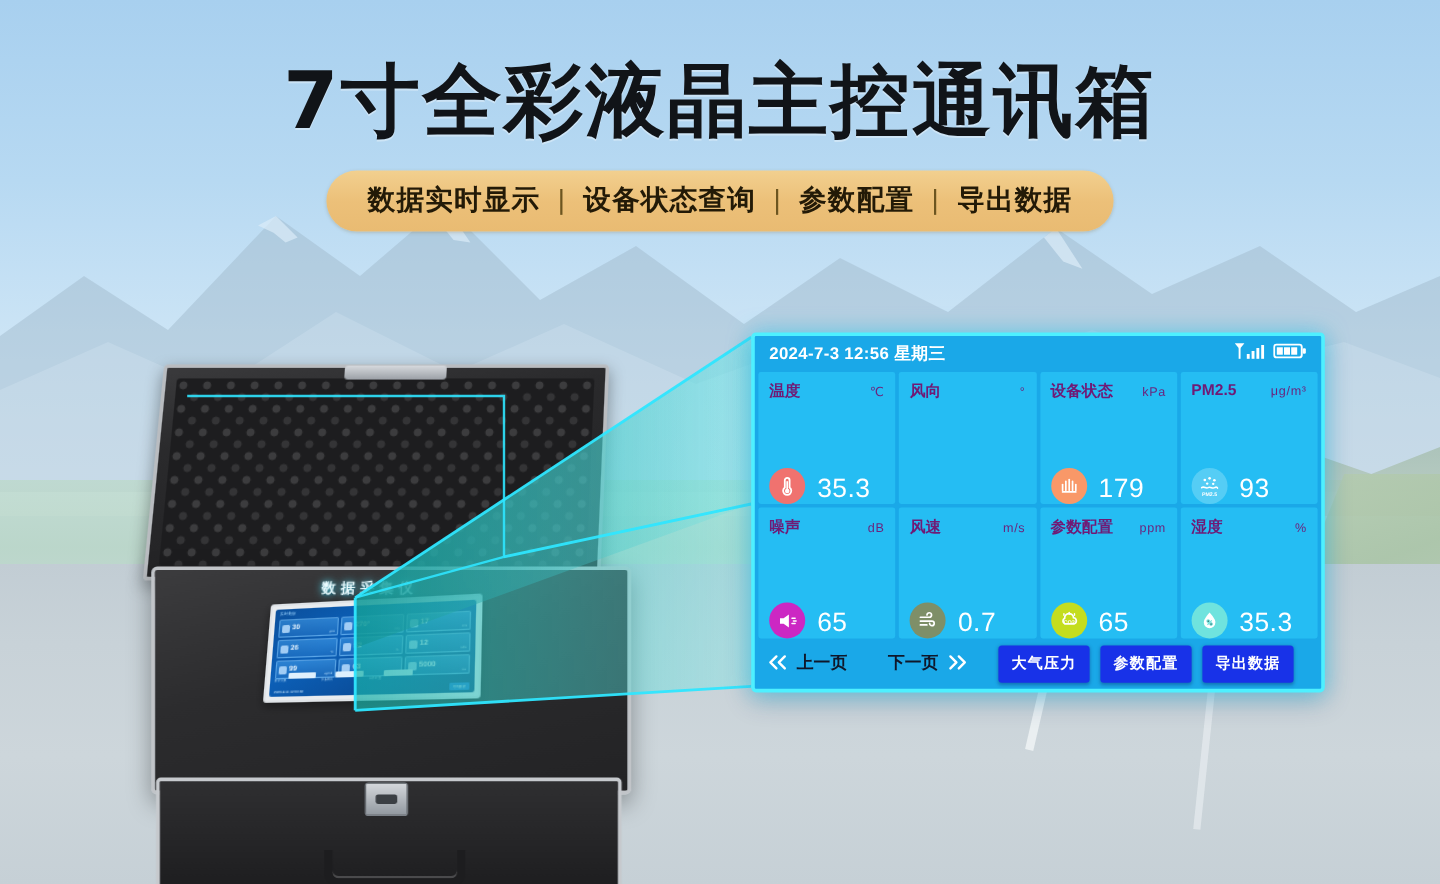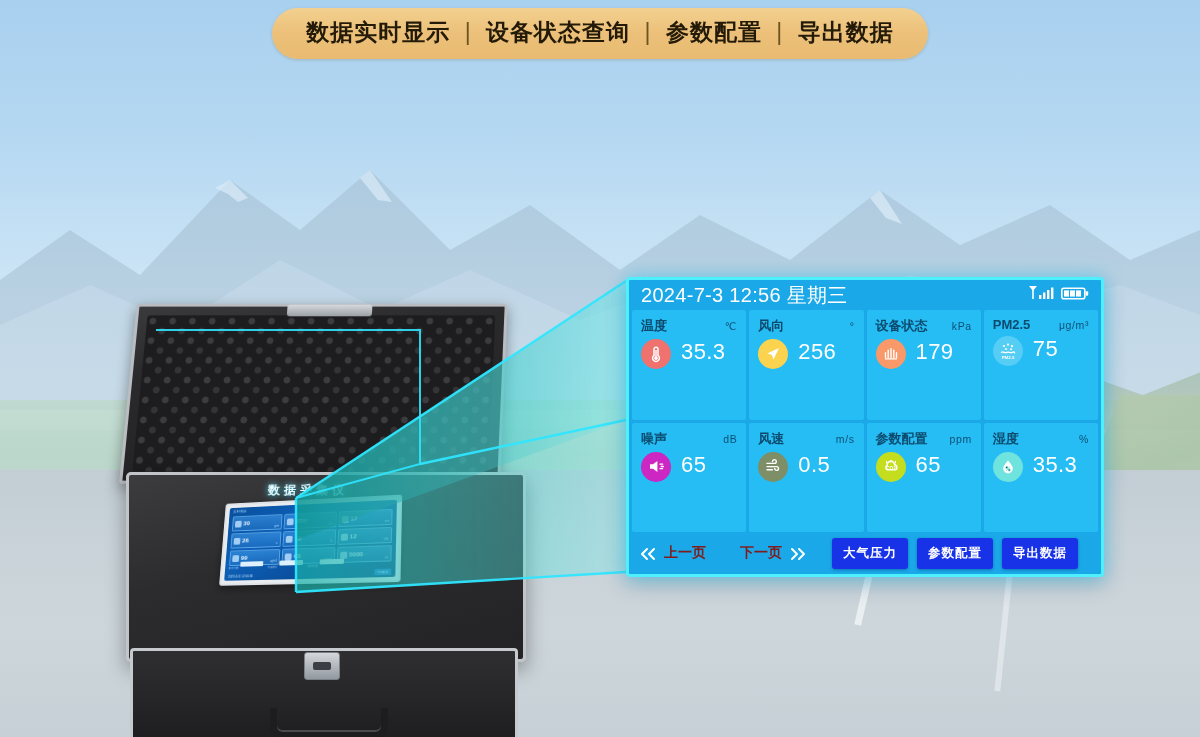--- a/index.html
+++ b/index.html
@@ -49,21 +49,21 @@
 
   
   .header{position:absolute;left:0;top:0;width:1200px;text-align:center;z-index:30;}
   .title{
     margin:0;padding-top:48px;
     font-family:"DejaVu Sans","Liberation Sans",sans-serif;
     font-weight:bold;font-size:66px;letter-spacing:2px;color:#111418;
     line-height:1.12;
     text-shadow:0 1px 0 rgba(255,255,255,.35);
   }
-  .subtitle-wrap{margin-top:8px;display:flex;justify-content:center;}
+  .subtitle-wrap{margin-top:20px;display:flex;justify-content:center;}
   .subtitle{
     display:inline-block;
     background:linear-gradient(180deg,#f2d08f 0%,#ecc079 50%,#e9bb72 100%);
     border-radius:26px;padding:9px 34px 11px;
     font-size:23px;color:#231a07;font-weight:bold;letter-spacing:1px;
     box-shadow:0 1px 3px rgba(120,90,30,.25);
   }
   .subtitle .sep{color:#6c5520;font-weight:normal;margin:0 7px;}
 
   
@@ -165,39 +165,39 @@
   .panel{
     position:absolute;left:626px;top:277px;width:472px;height:294px;z-index:20;
     background:#1aa8e8;border:3px solid #4ef0ff;border-radius:4px;
     box-shadow:0 0 18px rgba(60,220,255,.55),0 6px 22px rgba(0,60,110,.3);
     display:flex;flex-direction:column;
   }
   .p-status{
     height:30px;flex:none;display:flex;align-items:center;justify-content:space-between;
     padding:0 12px;color:#fff;
   }
-  .p-date{font-size:20px;font-weight:normal;letter-spacing:.3px;}
+  .p-date{font-size:14px;font-weight:bold;letter-spacing:.3px;}
   .p-icons{display:flex;align-items:center;gap:7px;}
   .p-grid{
     flex:1;display:grid;grid-template-columns:repeat(4,1fr);grid-template-rows:1fr 1fr;
     gap:3px;padding:0 3px;
   }
   .tile{
     background:#25bdf3;border-radius:2px;padding:7px 9px 0;display:flex;flex-direction:column;
   }
-  .t-head{display:flex;justify-content:space-between;align-items:baseline;color:#0c4a6e;}
+  .t-head{display:flex;justify-content:space-between;align-items:baseline;color:#701a75;}
   .t-name{font-size:13px;font-weight:bold;}
   .t-unit{font-size:10.5px;letter-spacing:.6px;opacity:.95;}
-  .t-body{flex:1;display:flex;align-items:flex-start;gap:10px;padding-top:4px;}
+  .t-body{flex:1;display:flex;align-items:flex-end;gap:10px;padding-top:4px;}
   .t-ico{width:30px;height:30px;border-radius:50%;flex:none;display:flex;align-items:center;justify-content:center;}
   .t-val{font-size:22px;color:#fff;font-weight:500;letter-spacing:.4px;}
   .p-foot{
     height:42px;flex:none;display:flex;align-items:center;padding:0 10px;gap:0;
   }
-  .pg{display:flex;align-items:flex-end;color:#7f1d1d;font-size:14px;font-weight:bold;cursor:pointer;}
+  .pg{display:flex;align-items:flex-start;color:#0f172a;font-size:14px;font-weight:bold;cursor:pointer;}
   .pg.prev{margin-right:34px;}
   .pg.next{margin-right:16px;}
   .pg svg{display:block;}
   .pbtn{
     background:#1832e8;color:#fff;font-size:12.5px;font-weight:bold;
     border:none;border-radius:3px;padding:7px 11px;margin-left:9px;
     letter-spacing:1px;cursor:pointer;font-family:inherit;
     box-shadow:0 1px 3px rgba(0,20,90,.35);
   }
 </style>
@@ -218,20 +218,21 @@
   <div class="hill-r"></div>
   <div class="grass-r"></div>
   <div class="bg-road"></div>
   <div class="road-edge">
     <div class="road-line" style="left:880px;top:-72px;width:7px;height:230px;transform:rotate(13deg);"></div>
     <div class="road-line" style="left:1010px;top:-78px;width:6px;height:300px;transform:rotate(6deg);opacity:.55;"></div>
     <div class="road-line" style="left:185px;top:88px;width:8px;height:180px;transform:rotate(-9deg);"></div>
   </div>
 
   <div class="header">
+    <h1 class="title">7寸全彩液晶主控通讯箱</h1>
     <div class="subtitle-wrap">
       <div class="subtitle">
         <span>数据实时显示</span>
         <span class="sep">|</span>
         <span>设备状态查询</span>
         <span class="sep">|</span>
         <span>参数配置</span>
         <span class="sep">|</span>
         <span>导出数据</span>
       </div>
@@ -385,28 +386,20 @@
           </span>
           <span class="t-val">35.3</span>
         </div>
       </div>
 
       <div class="tile">
         <div class="t-head">
             <span class="t-name">风向</span>
             <span class="t-unit">°</span>
           </div>
-        <div class="t-body">
-          <span class="t-ico" style="background:#fcd34f">
-            <svg width="18" height="18" viewBox="0 0 18 18">
-                <path d="M15 3 L3.2 8.6 L8 9.9 L9.5 14.6 Z" fill="#fff"></path>
-              </svg>
-          </span>
-          <span class="t-val">256</span>
-        </div>
       </div>
 
       <div class="tile">
         <div class="t-head">
             <span class="t-name">设备状态</span>
             <span class="t-unit">kPa</span>
           </div>
         <div class="t-body">
           <span class="t-ico" style="background:#f99868">
             <svg width="18" height="18" viewBox="0 0 18 18">
@@ -436,21 +429,21 @@
                   <circle cx="6" cy="5" r="1.1"></circle>
                   <circle cx="10" cy="3.6" r="1.1"></circle>
                   <circle cx="14" cy="5.2" r="1.1"></circle>
                   <circle cx="8" cy="8" r="1"></circle>
                   <circle cx="13" cy="8.2" r="1"></circle>
                 </g>
                 <path d="M3.4 11.4c2-1.6 3.4 1.2 5.4 0s3.4 1.2 5.4 0 2.4.4 2.4.4" stroke="#fff" stroke-width="1.3" fill="none" stroke-linecap="round"></path>
                 <text x="10" y="18" font-size="4.4" fill="#fff" text-anchor="middle" font-family="sans-serif" font-weight="bold">PM2.5</text>
               </svg>
           </span>
-          <span class="t-val">75</span>
+          <span class="t-val">93</span>
         </div>
       </div>
 
       <div class="tile">
         <div class="t-head">
             <span class="t-name">噪声</span>
             <span class="t-unit">dB</span>
           </div>
         <div class="t-body">
           <span class="t-ico" style="background:#cc27c3">
@@ -475,21 +468,21 @@
         <div class="t-body">
           <span class="t-ico" style="background:#7e8f68">
             <svg width="19" height="19" viewBox="0 0 19 19">
                 <g stroke="#fff" stroke-width="1.4" fill="none" stroke-linecap="round">
                   <path d="M3 6.4h7.4a1.9 1.9 0 1 0-1.9-1.9"></path>
                   <path d="M3 9.6h9.6a1.9 1.9 0 1 1-1.9 1.9"></path>
                   <path d="M3 12.8h5.4"></path>
                 </g>
               </svg>
           </span>
-          <span class="t-val">0.5</span>
+          <span class="t-val">0.7</span>
         </div>
       </div>
 
       <div class="tile">
         <div class="t-head">
             <span class="t-name">参数配置</span>
             <span class="t-unit">ppm</span>
           </div>
         <div class="t-body">
           <span class="t-ico" style="background:#c4dd1e">

